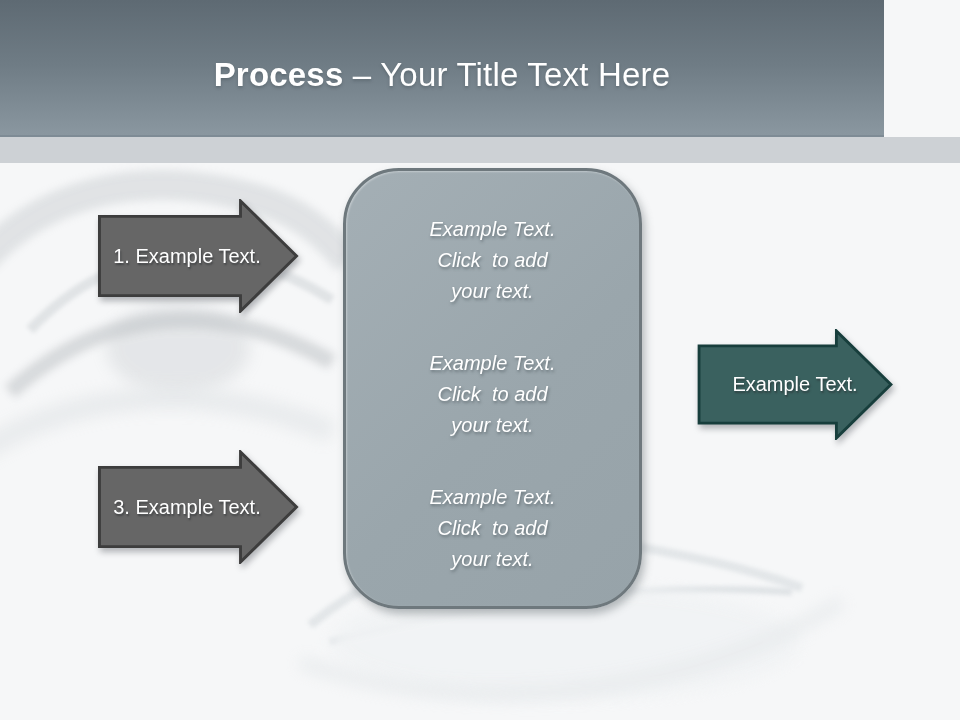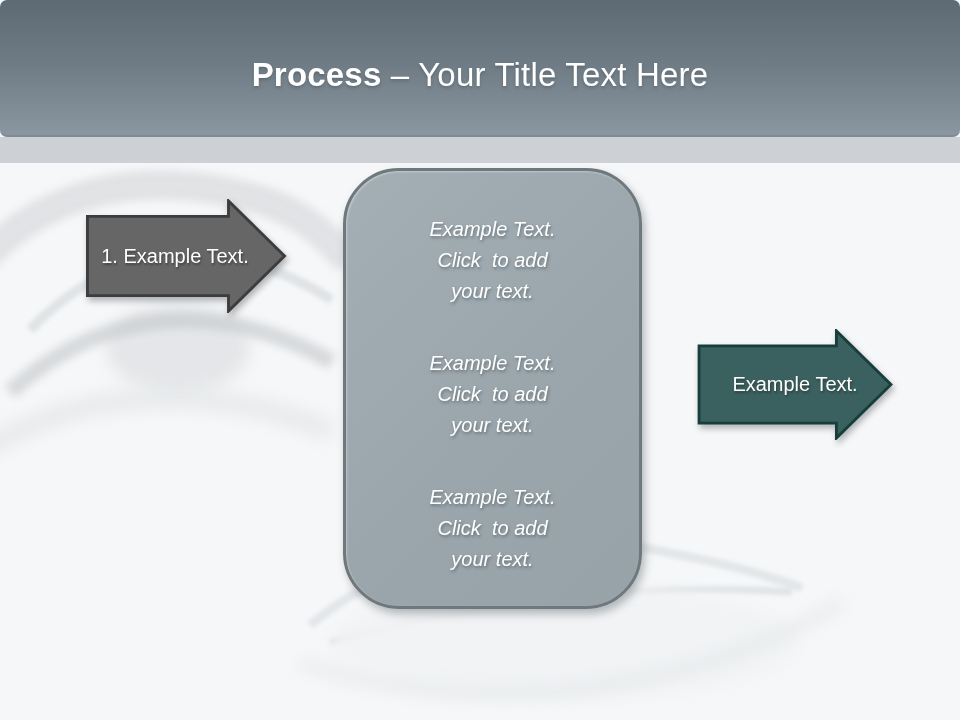--- a/index.html
+++ b/index.html
@@ -9,28 +9,27 @@
   }
   .slide {
     position:relative;
     width:960px; height:720px;
     background:#f6f7f8;
     overflow:hidden;
   }
 
   
   .header {
-    position:absolute; left:0; top:0; width:960px; height:137px;
+    position:absolute; left:0; top:0; width:884px; height:137px;
     background:linear-gradient(to bottom, #5e6a73 0%, #6f7c85 48%, #8a97a0 100%);
     border-bottom:2px solid #7e8b95;
     box-sizing:border-box;
     display:flex; align-items:center; justify-content:center;
     padding-top:14px;
     z-index:20;
-    border-radius:7px;
   }
   .title {
     color:#ffffff;
     font-size:33px;
     letter-spacing:0.2px;
     text-shadow:0 2px 3px rgba(55,65,72,0.35);
     white-space:nowrap;
   }
   .title .bold { font-weight:700; }
   .band {
@@ -112,28 +111,34 @@
   </svg>
 
   <div class="header">
     <div class="title">
       <span class="bold">Process</span>
       <span>– Your Title Text Here</span>
     </div>
   </div>
   <div class="band"></div>
 
-  <div class="arrow" style="left:84px; top:199px; width:204px; height:114px;">
+  <div class="arrow" style="left:96px; top:199px; width:204px; height:114px;">
     <svg width="204" height="114" viewBox="-2 -2 208 118">
       <polygon points="0,16 146,16 146,0 204,57 146,114 146,98 0,98" fill="#666666" stroke="#3d3d3d" stroke-width="3" stroke-linejoin="miter"></polygon>
     </svg>
     <div class="arrow-label left-bias">1. Example Text.</div>
   </div>
 
 
+  <div class="arrow" style="left:96px; top:450px; width:204px; height:114px;">
+    <svg width="204" height="114" viewBox="-2 -2 208 118">
+      <polygon points="0,16 146,16 146,0 204,57 146,114 146,98 0,98" fill="#666666" stroke="#3d3d3d" stroke-width="3" stroke-linejoin="miter"></polygon>
+    </svg>
+    <div class="arrow-label left-bias">3. Example Text.</div>
+  </div>
 
   <div class="panel">
     <div class="panel-group">
       <div class="panel-line">Example Text.</div>
       <div class="panel-line">Click  to add</div>
       <div class="panel-line">your text.</div>
     </div>
     <div class="panel-group">
       <div class="panel-line">Example Text.</div>
       <div class="panel-line">Click  to add</div>

